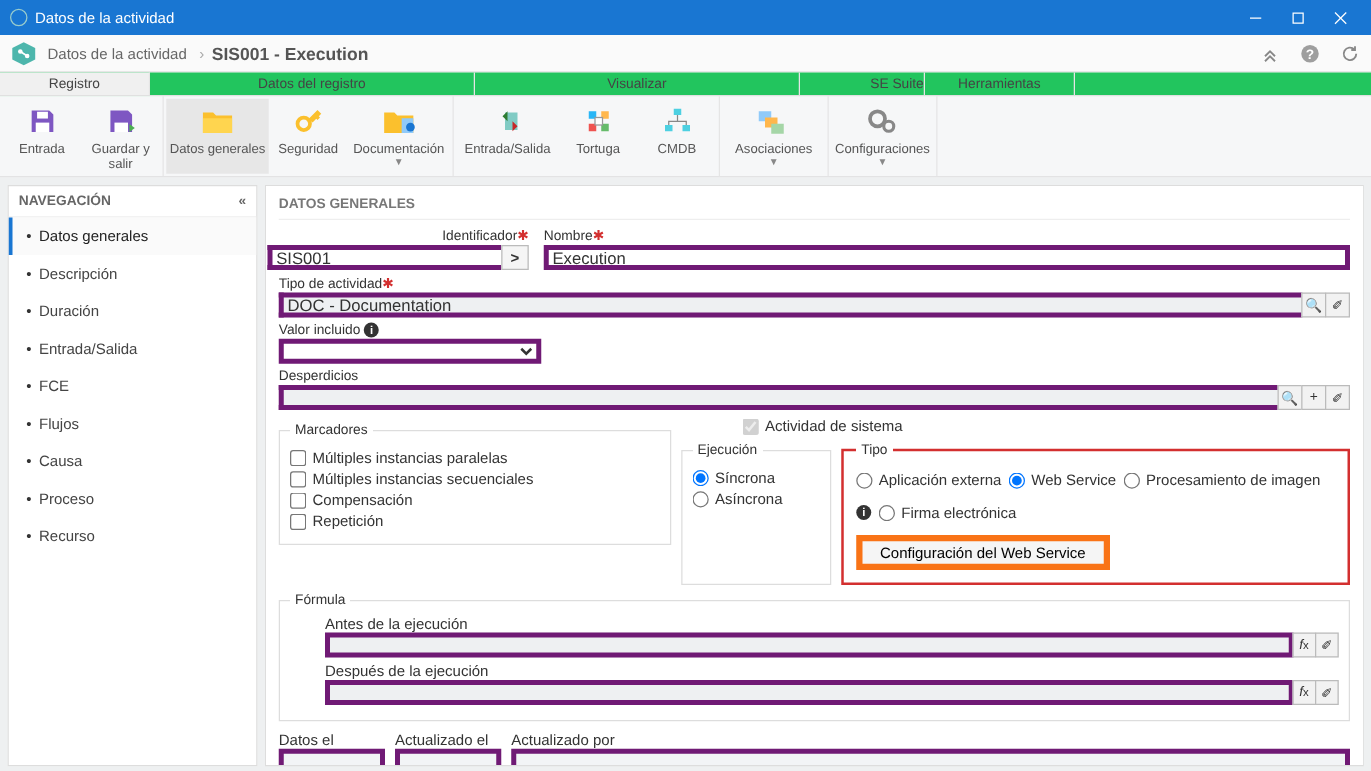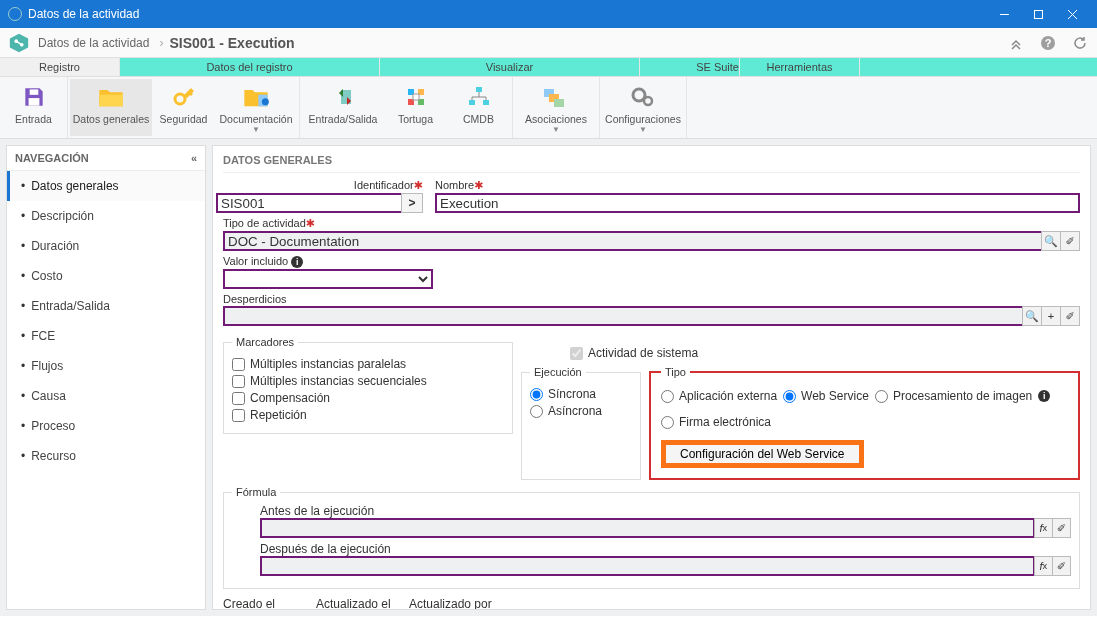--- a/index.html
+++ b/index.html
@@ -9,21 +9,21 @@
 .titlebar .title{flex:1;font-size:12px;}
 .titlebar .winbtn{width:34px;height:28px;display:flex;align-items:center;justify-content:center;cursor:pointer;}
 .titlebar .winbtn svg{stroke:#fff;}
 .breadcrumb{height:30px;display:flex;align-items:center;padding:0 8px;background:#fafafa;border-bottom:1px solid #e0e0e0;}
 .hex-ico{width:22px;height:22px;margin-right:8px;display:inline-block;}
 .bc-link{color:#666;margin-right:4px;}
 .bc-chev{color:#aaa;margin:0 6px;}
 .bc-current{color:#555;font-weight:600;font-size:14px;}
 .bc-right{margin-left:auto;display:flex;gap:14px;}
 .bc-right .ic{width:18px;height:18px;cursor:pointer;color:#888;display:flex;align-items:center;justify-content:center;}
-.tabbar{display:flex;background:#5eead4;border-bottom:1px solid #e0e0e0;}
+.tabbar{display:flex;background:#22c55e;border-bottom:1px solid #e0e0e0;}
 .tabbar .tab{padding:3px 0;color:#444;border-right:1px solid #e5e5e5;font-size:11px;text-align:center;}
 .tabbar .tab.active{background:#f0f0f0;}
 .ribbon{display:flex;background:#f6f7f8;border-bottom:1px solid #ddd;}
 .rib-grp{display:flex;border-right:1px solid #e5e5e5;padding:2px;}
 .rib-btn{width:63px;display:flex;flex-direction:column;align-items:center;justify-content:flex-start;padding:4px 2px 2px;cursor:pointer;font-size:11px;color:#555;}
 .rib-btn .rico{width:32px;height:28px;display:flex;align-items:center;justify-content:center;}
 .rib-btn .rlbl{margin-top:2px;text-align:center;line-height:12px;font-size:10.5px;}
 .rib-btn.sel{background:#e7e7e7;}
 .rib-arrow{font-size:8px;color:#888;}
 .rib-btn.wide{width:82px;}
@@ -34,21 +34,21 @@
 .nav-item::before{content:"•";color:#333;margin-right:6px;}
 .nav-item.active{background:#fafafa;color:#222;}
 .nav-item.active::after{content:"";position:absolute;left:0;top:0;bottom:0;width:3px;background:#1976d2;}
 .pane{flex:1;background:#fff;border:1px solid #ddd;margin:6px;padding:8px 10px;overflow:auto;}
 .pane-hd{color:#777;font-size:11px;font-weight:bold;padding-bottom:6px;border-bottom:1px solid #eee;margin-bottom:6px;}
 .row{display:flex;gap:12px;margin-bottom:4px;}
 .fld{display:flex;flex-direction:column;}
 .fld label{font-size:11px;color:#333;margin-bottom:1px;}
 .star{color:#d32f2f;font-size:11px;}
 .info{display:inline-block;width:12px;height:12px;border-radius:50%;background:#333;color:#fff;text-align:center;font-size:9px;line-height:12px;font-weight:bold;}
-input[type=text],select{height:20px;border:2px solid #701a75;background:#fff;padding:0 3px;font:12px inherit;color:#333;}
+input[type=text],select{height:20px;border:4px solid #701a75;background:#fff;padding:0 3px;font:12px inherit;color:#333;}
 input[readonly]{background:#eef0f2;}
 .inpwrap{display:flex;}
 .inpwrap input{flex:1;border-right:none;}
 .inpwrap .btn-arrow{width:22px;height:20px;border:1px solid #bbb;background:#f5f5f5;display:flex;align-items:center;justify-content:center;cursor:pointer;font-weight:bold;}
 .iconbtn{width:20px;height:20px;border:1px solid #bbb;background:#f2f2f2;margin-left:-1px;display:flex;align-items:center;justify-content:center;cursor:pointer;font-size:11px;}
 fieldset{border:1px solid #ddd;padding:6px 8px 8px;margin-top:6px;}
 legend{font-size:11px;color:#333;padding:0 4px;}
 .chk,.rad{display:flex;align-items:center;margin:3px 0;font-size:12px;color:#333;}
 .chk input,.rad input{margin-right:5px;}
 .mid-row{display:flex;gap:8px;align-items:flex-start;}
@@ -134,20 +134,30 @@
     <div class="rib-btn">
       <span class="rico">
           <svg width="26" height="26" viewBox="0 0 24 24">
             <path d="M4 4h13l3 3v13H4z" fill="#7e57c2"></path>
             <rect x="7" y="13" width="10" height="7" fill="#fff"></rect>
             <rect x="8" y="5" width="8" height="5" fill="#fff"></rect>
           </svg>
         </span>
       <span class="rlbl">Entrada</span>
     </div>
+    <div class="rib-btn">
+      <span class="rico">
+          <svg width="26" height="26" viewBox="0 0 24 24">
+            <path d="M4 4h13l3 3v13H4z" fill="#7e57c2"></path>
+            <rect x="7" y="13" width="10" height="7" fill="#fff"></rect>
+            <path d="M18 14l4 3-4 3z" fill="#4caf50"></path>
+          </svg>
+        </span>
+      <span class="rlbl">Guardar y salir</span>
+    </div>
   </div>
   <div class="rib-grp">
     <div class="rib-btn wide sel">
       <span class="rico">
           <svg width="28" height="24" viewBox="0 0 24 20">
             <path d="M2 4h7l2 2h11v12H2z" fill="#fbc02d"></path>
             <path d="M2 8h20v10H2z" fill="#ffd54f"></path>
           </svg>
         </span>
       <span class="rlbl">Datos generales</span>
@@ -238,21 +248,20 @@
 <div class="content">
   <div class="nav">
     <div class="nav-hd">
       <span>NAVEGACIÓN</span>
       <span style="font-weight:bold;cursor:pointer;">«</span>
     </div>
     <div id="nav-items">
         <div class="nav-item active">Datos generales</div>
         <div class="nav-item">Descripción</div>
         <div class="nav-item">Duración</div>
-        <div class="nav-item">Costo</div>
         <div class="nav-item">Entrada/Salida</div>
         <div class="nav-item">FCE</div>
         <div class="nav-item">Flujos</div>
         <div class="nav-item">Causa</div>
         <div class="nav-item">Proceso</div>
         <div class="nav-item">Recurso</div>
       </div>
   </div>
 
   <div class="pane">
@@ -290,42 +299,42 @@
       <label>Desperdicios</label>
       <div class="inpwrap">
         <input type="text" readonly="" style="">
         <div class="iconbtn">🔍</div>
         <div class="iconbtn">+</div>
         <div class="iconbtn">✐</div>
       </div>
     </div>
 
     <div class="mid-row">
-      <fieldset style="width:290px;">
+      <fieldset style="width:314px;">
         <legend>Marcadores</legend>
         <label class="chk">
             <input type="checkbox" style="">
             <span>Múltiples instancias paralelas</span>
           </label>
         <label class="chk">
             <input type="checkbox" style="">
             <span>Múltiples instancias secuenciales</span>
           </label>
         <label class="chk">
             <input type="checkbox" style="">
             <span>Compensación</span>
           </label>
         <label class="chk">
             <input type="checkbox" style="">
             <span>Repetición</span>
           </label>
       </fieldset>
 
       <div style="flex:1;">
-        <label class="chk" style="margin:16px 0 0 6px;padding-left:43px;">
+        <label class="chk" style="margin:2px 0 0 6px;padding-left:43px;">
             <input type="checkbox" checked="" disabled="" style="">
             <span>Actividad de sistema</span>
           </label>
         <div style="display:flex;gap:8px;">
           <fieldset class="exec-fs">
             <legend>Ejecución</legend>
             <label class="rad">
                 <input type="radio" name="ej" checked="" style="">
                 <span>Síncrona</span>
               </label>
@@ -382,21 +391,21 @@
               <i>f</i>
               <sub>x</sub>
             </div>
           <div class="iconbtn">✐</div>
         </div>
       </div>
     </fieldset>
 
     <div class="created">
       <div class="c">
-          <label>Creado el</label>
+          <label>Datos el</label>
           <input type="text" readonly="" style="width: 85px;">
         </div>
       <div class="c">
           <label>Actualizado el</label>
           <input type="text" readonly="" style="width: 85px;">
         </div>
       <div class="c" style="flex:1;">
           <label>Actualizado por</label>
           <input type="text" readonly="" style="">
         </div>

